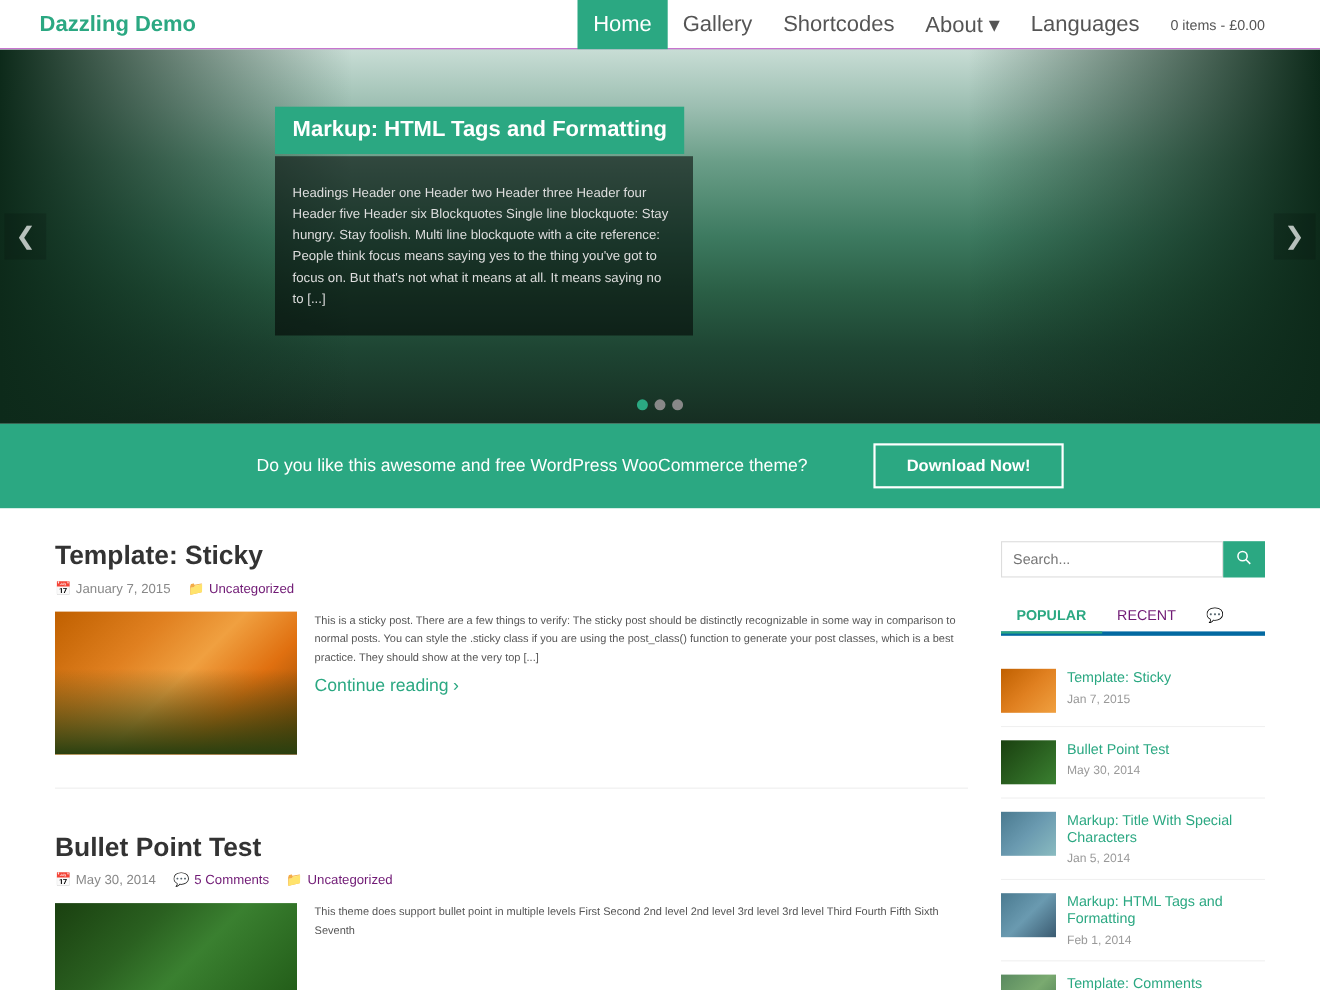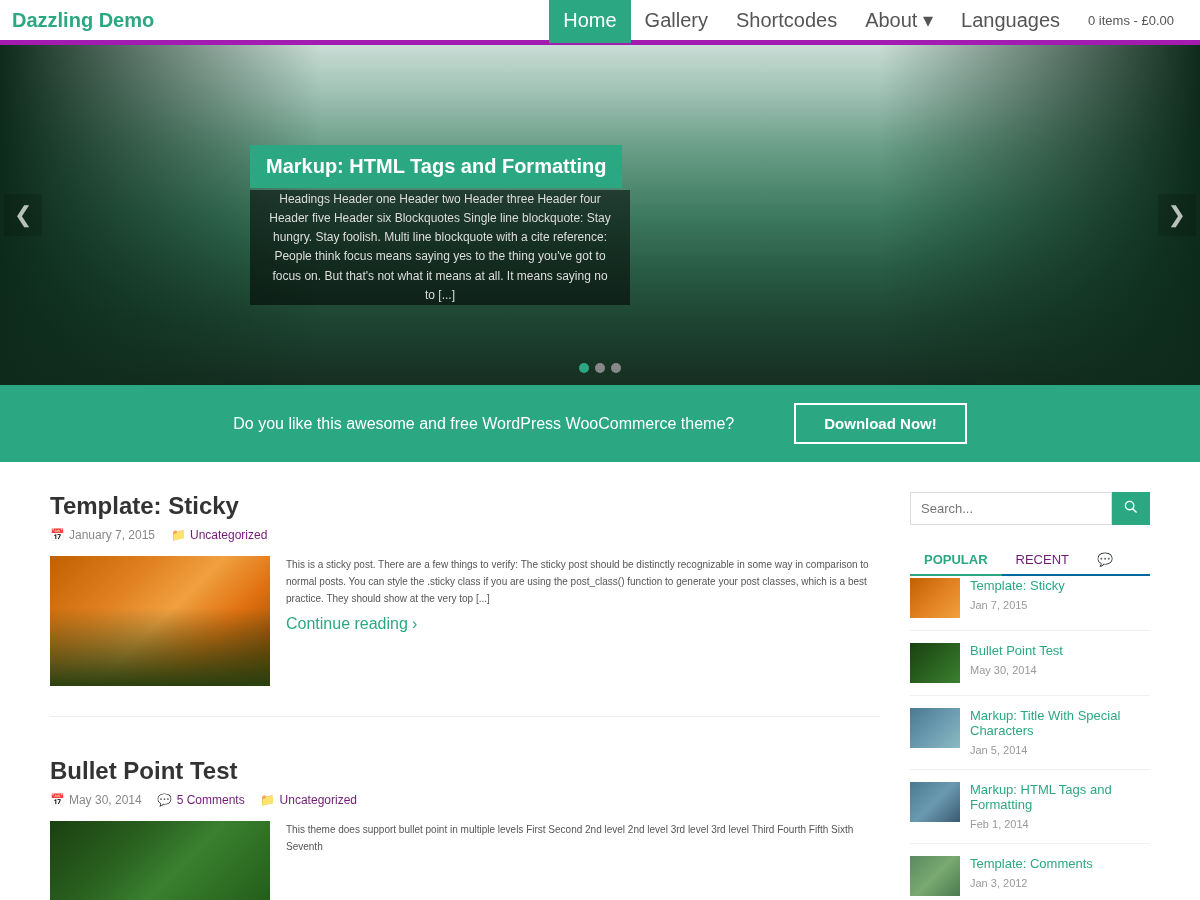--- a/index.html
+++ b/index.html
@@ -1,36 +1,36 @@
 <!DOCTYPE html>
 <html><head>
   <meta charset="utf-8">
   <style>
     * { margin: 0; padding: 0; box-sizing: border-box; }
     body { font-family: Arial, sans-serif; font-size: 14px; color: #333; background: #fff; }
 
     
-    nav { display: flex; align-items: center; height: 45px; background: #fff; border-bottom: 5px solid #a21caf; padding: 0 12px; text-align: right; }
+    nav { display: flex; align-items: center; height: 45px; background: #fff; border-bottom: 1px solid #a21caf; padding: 0 36px; text-align: right; }
     .nav-logo { color: #2ba882; font-size: 20px; font-weight: bold; margin-right: auto; text-decoration: none; }
     .nav-items { display: flex; align-items: center; gap: 0; }
     .nav-item { padding: 0 14px; height: 45px; display: flex; align-items: center; font-size: 20px; color: #555; cursor: pointer; text-decoration: none; }
     .nav-item.active { background: #2ba882; color: #fff; }
     .nav-cart { font-size: 13px; color: #555; }
 
     
     .hero { position: relative; height: 340px; background: linear-gradient(to bottom, #b8d4c8 0%, #7aab96 20%, #4a8a70 40%, #2d6b50 60%, #1a4a35 100%); overflow: hidden; }
     .hero-bg { position: absolute; inset: 0; background:
       linear-gradient(180deg, #c8ddd5 0%, #9dbfb2 15%, #6a9e88 30%, #3d7a60 50%, #2a5e45 65%, #1e4533 80%, #162e22 100%); }
     
     .hero-trees-left { position: absolute; left: 0; top: 0; bottom: 0; width: 320px; background: linear-gradient(to right, #0d2a1a 0%, transparent 100%); }
     .hero-trees-right { position: absolute; right: 0; top: 0; bottom: 0; width: 320px; background: linear-gradient(to left, #0d2a1a 0%, transparent 100%); }
     .hero-overlay { position: absolute; bottom: 80px; left: 250px; max-width: 380px; }
     .hero-title-box { background: #2ba882; padding: 10px 16px; display: inline-block; }
     .hero-title { color: #fff; font-size: 20px; font-weight: bold; }
-    .hero-desc-box { background: rgba(0,0,0,0.55); padding: 0 16px; margin-top: 2px; text-align: center; }
+    .hero-desc-box { background: rgba(0,0,0,0.55); padding: 24px 16px; margin-top: 2px; }
     .hero-desc { color: #ddd; font-size: 12px; line-height: 1.6; }
     .hero-dots { position: absolute; bottom: 12px; left: 50%; transform: translateX(-50%); display: flex; gap: 6px; }
     .hero-dot { width: 10px; height: 10px; border-radius: 50%; background: #888; }
     .hero-dot.active { background: #2ba882; }
     .hero-arrow { position: absolute; top: 50%; transform: translateY(-50%); color: #fff; font-size: 22px; cursor: pointer; opacity: 0.7; background: rgba(0,0,0,0.2); padding: 8px 10px; }
     .hero-arrow.left { left: 4px; }
     .hero-arrow.right { right: 4px; }
 
     
     .cta-banner { background: #2ba882; padding: 18px 40px; display: flex; align-items: center; justify-content: center; gap: 60px; }
@@ -54,21 +54,21 @@
     .post-thumb-1::after { content: ''; position: absolute; bottom: 0; left: 0; right: 0; height: 60%; background: linear-gradient(to top, #2a4010 0%, transparent 100%); }
     .post-thumb-2 { background: linear-gradient(135deg, #1a4010 0%, #2a6020 30%, #3a8030 50%, #1a5010 100%); position: relative; }
     .post-excerpt { font-size: 10px; line-height: 1.7; color: #555; flex: 1; }
     .post-read-more { color: #2ba882; font-size: 16px; text-decoration: none; display: inline-flex; align-items: center; gap: 4px; margin-top: 8px; }
 
     
     .search-box { display: flex; margin-bottom: 20px; }
     .search-input { flex: 1; padding: 8px 10px; border: 1px solid #ddd; font-size: 13px; outline: none; }
     .search-btn { background: #2ba882; border: none; color: #fff; padding: 8px 12px; cursor: pointer; }
 
-    .sidebar-tabs { display: flex; border-bottom: 2px solid #0369a1; margin-bottom: 2px; }
+    .sidebar-tabs { display: flex; border-bottom: 4px solid #0369a1; margin-bottom: 30px; }
     .sidebar-tab { padding: 7px 14px; font-size: 13px; cursor: pointer; color: #701a75; border-bottom: 2px solid transparent; margin-bottom: -2px; }
     .sidebar-tab.active { color: #2ba882; border-bottom-color: #2ba882; font-weight: bold; }
     .sidebar-tab-icon { color: #2ba882; }
 
     .recent-list { list-style: none; }
     .recent-item { display: flex; gap: 10px; margin-bottom: 12px; padding-bottom: 12px; border-bottom: 1px solid #f0f0f0; align-items: flex-start; }
     .recent-thumb { width: 50px; height: 40px; flex-shrink: 0; overflow: hidden; }
     .rt-1 { background: linear-gradient(135deg, #c06000, #e08020, #f0a040); }
     .rt-2 { background: linear-gradient(135deg, #1a4010, #2a6020, #3a8030); }
     .rt-3 { background: linear-gradient(135deg, #4a7a90, #6a9ab0, #8abbc0); }

